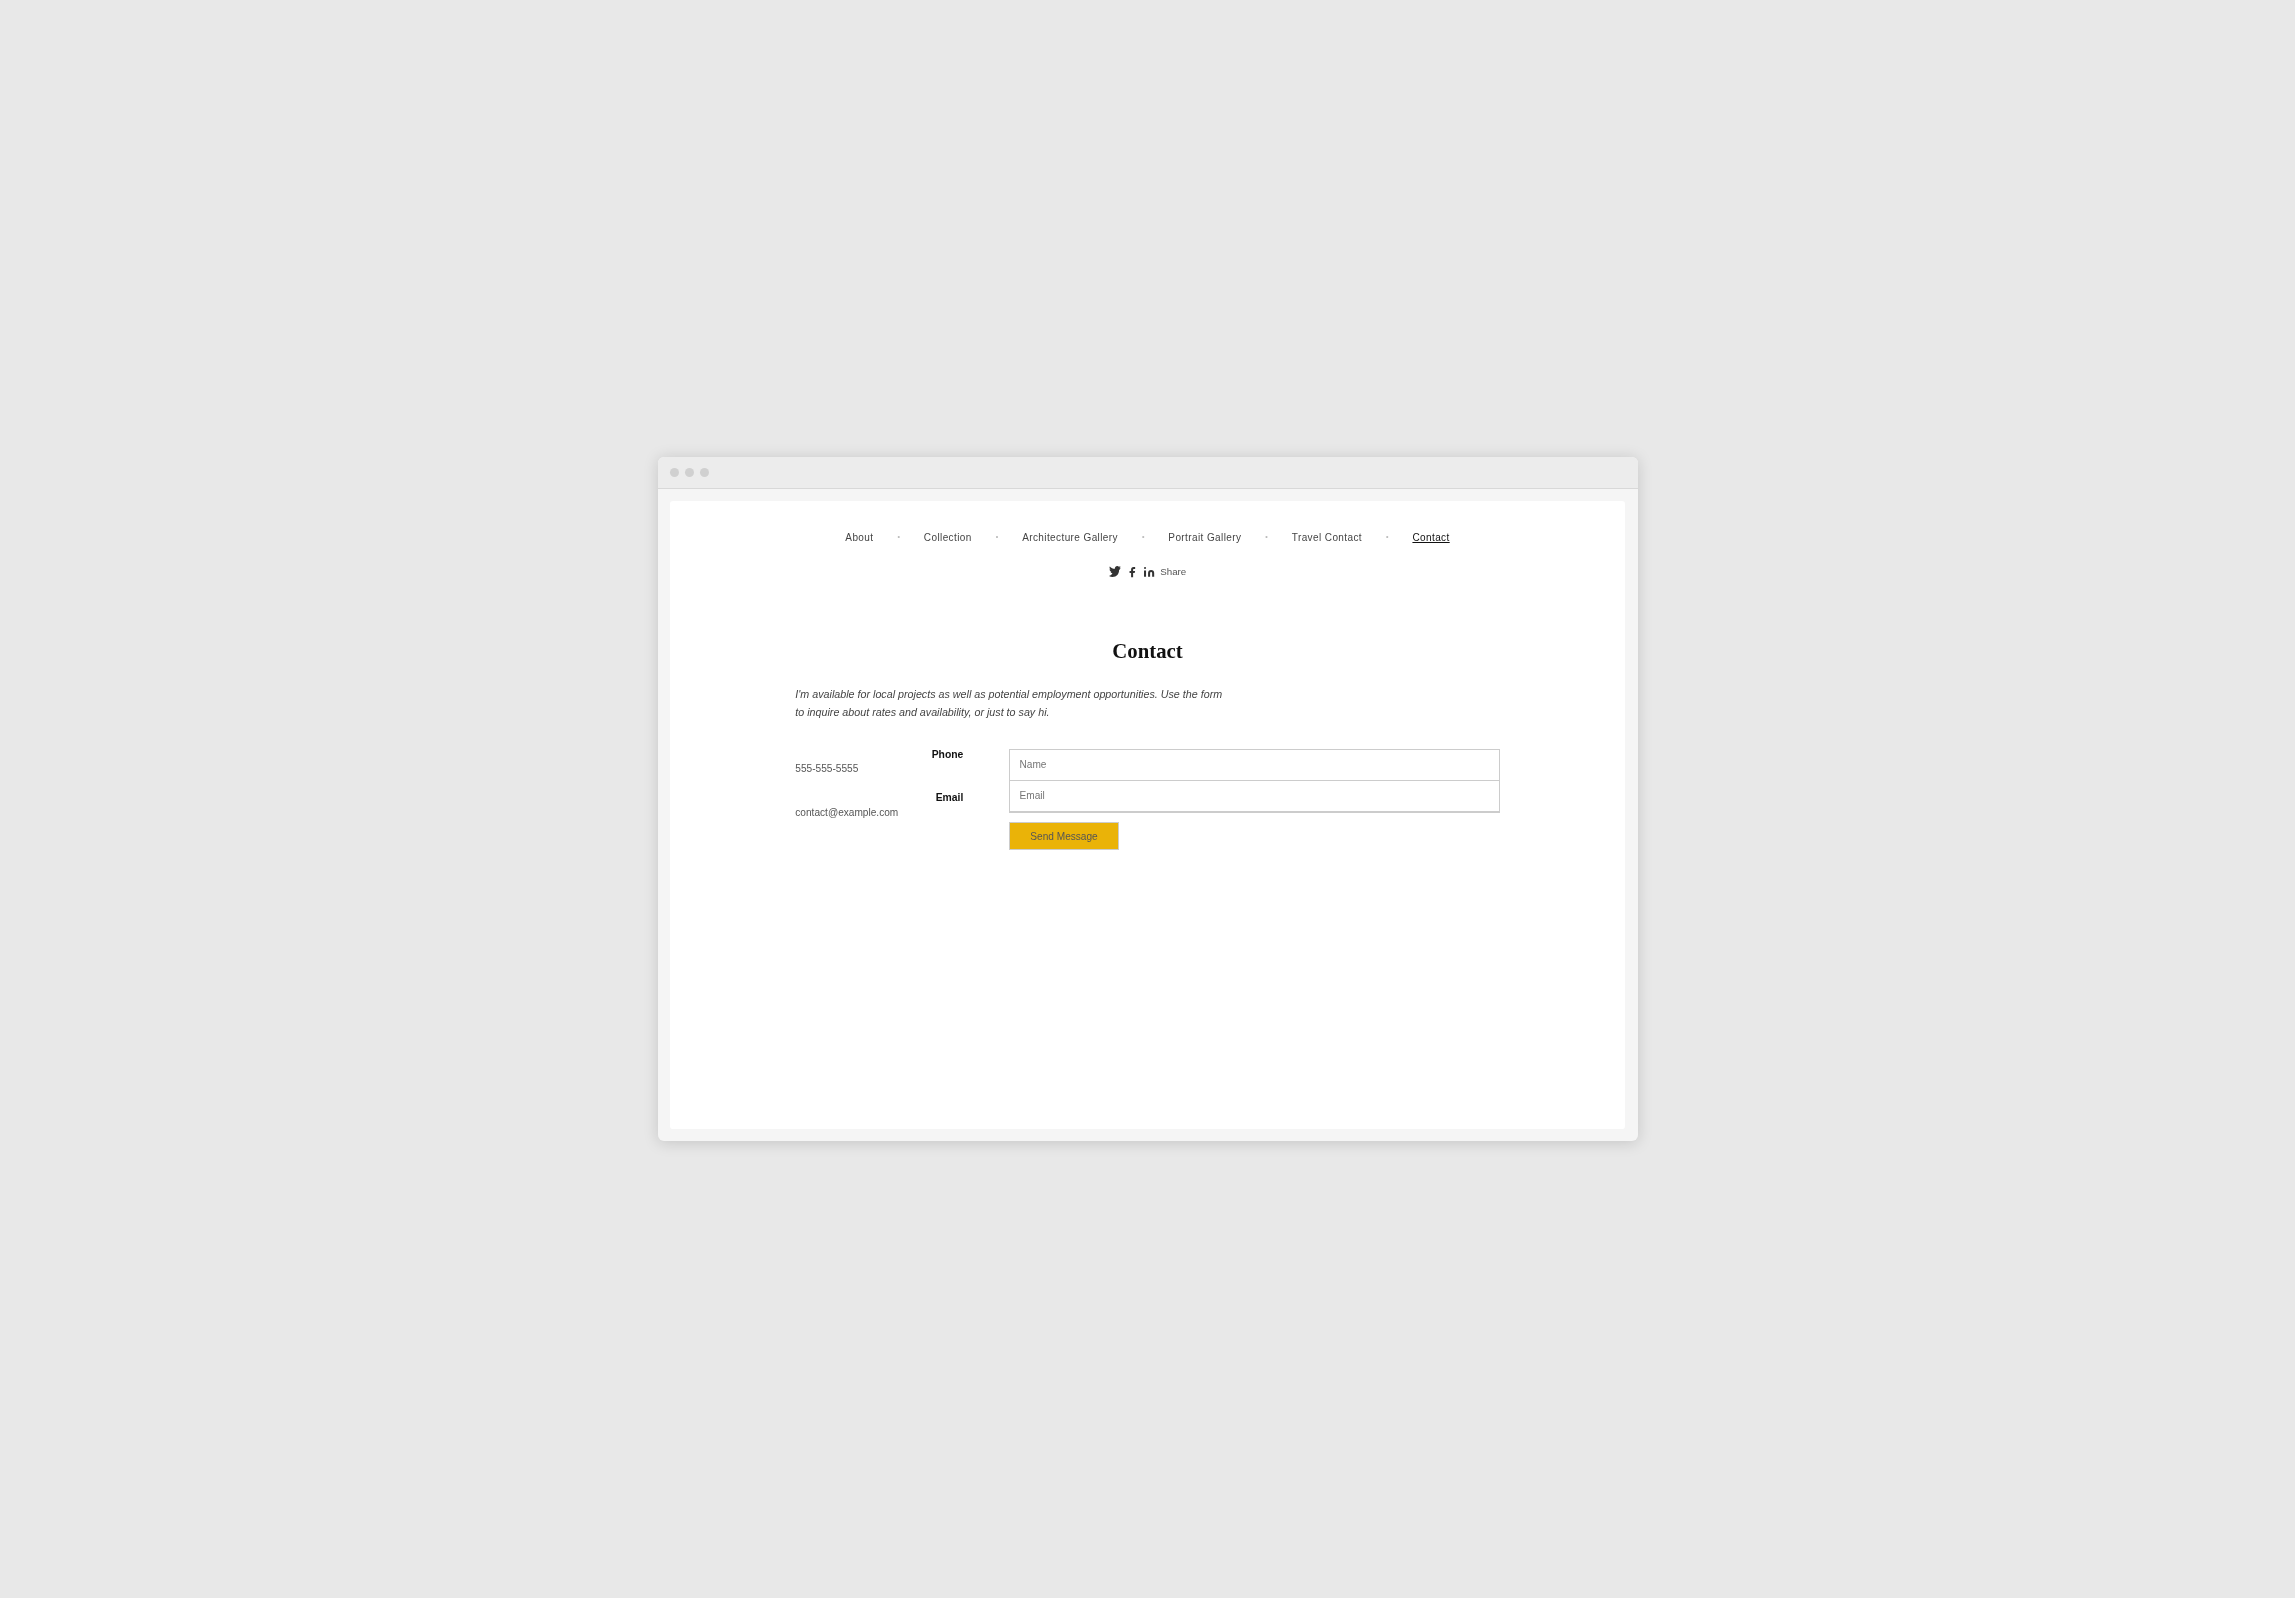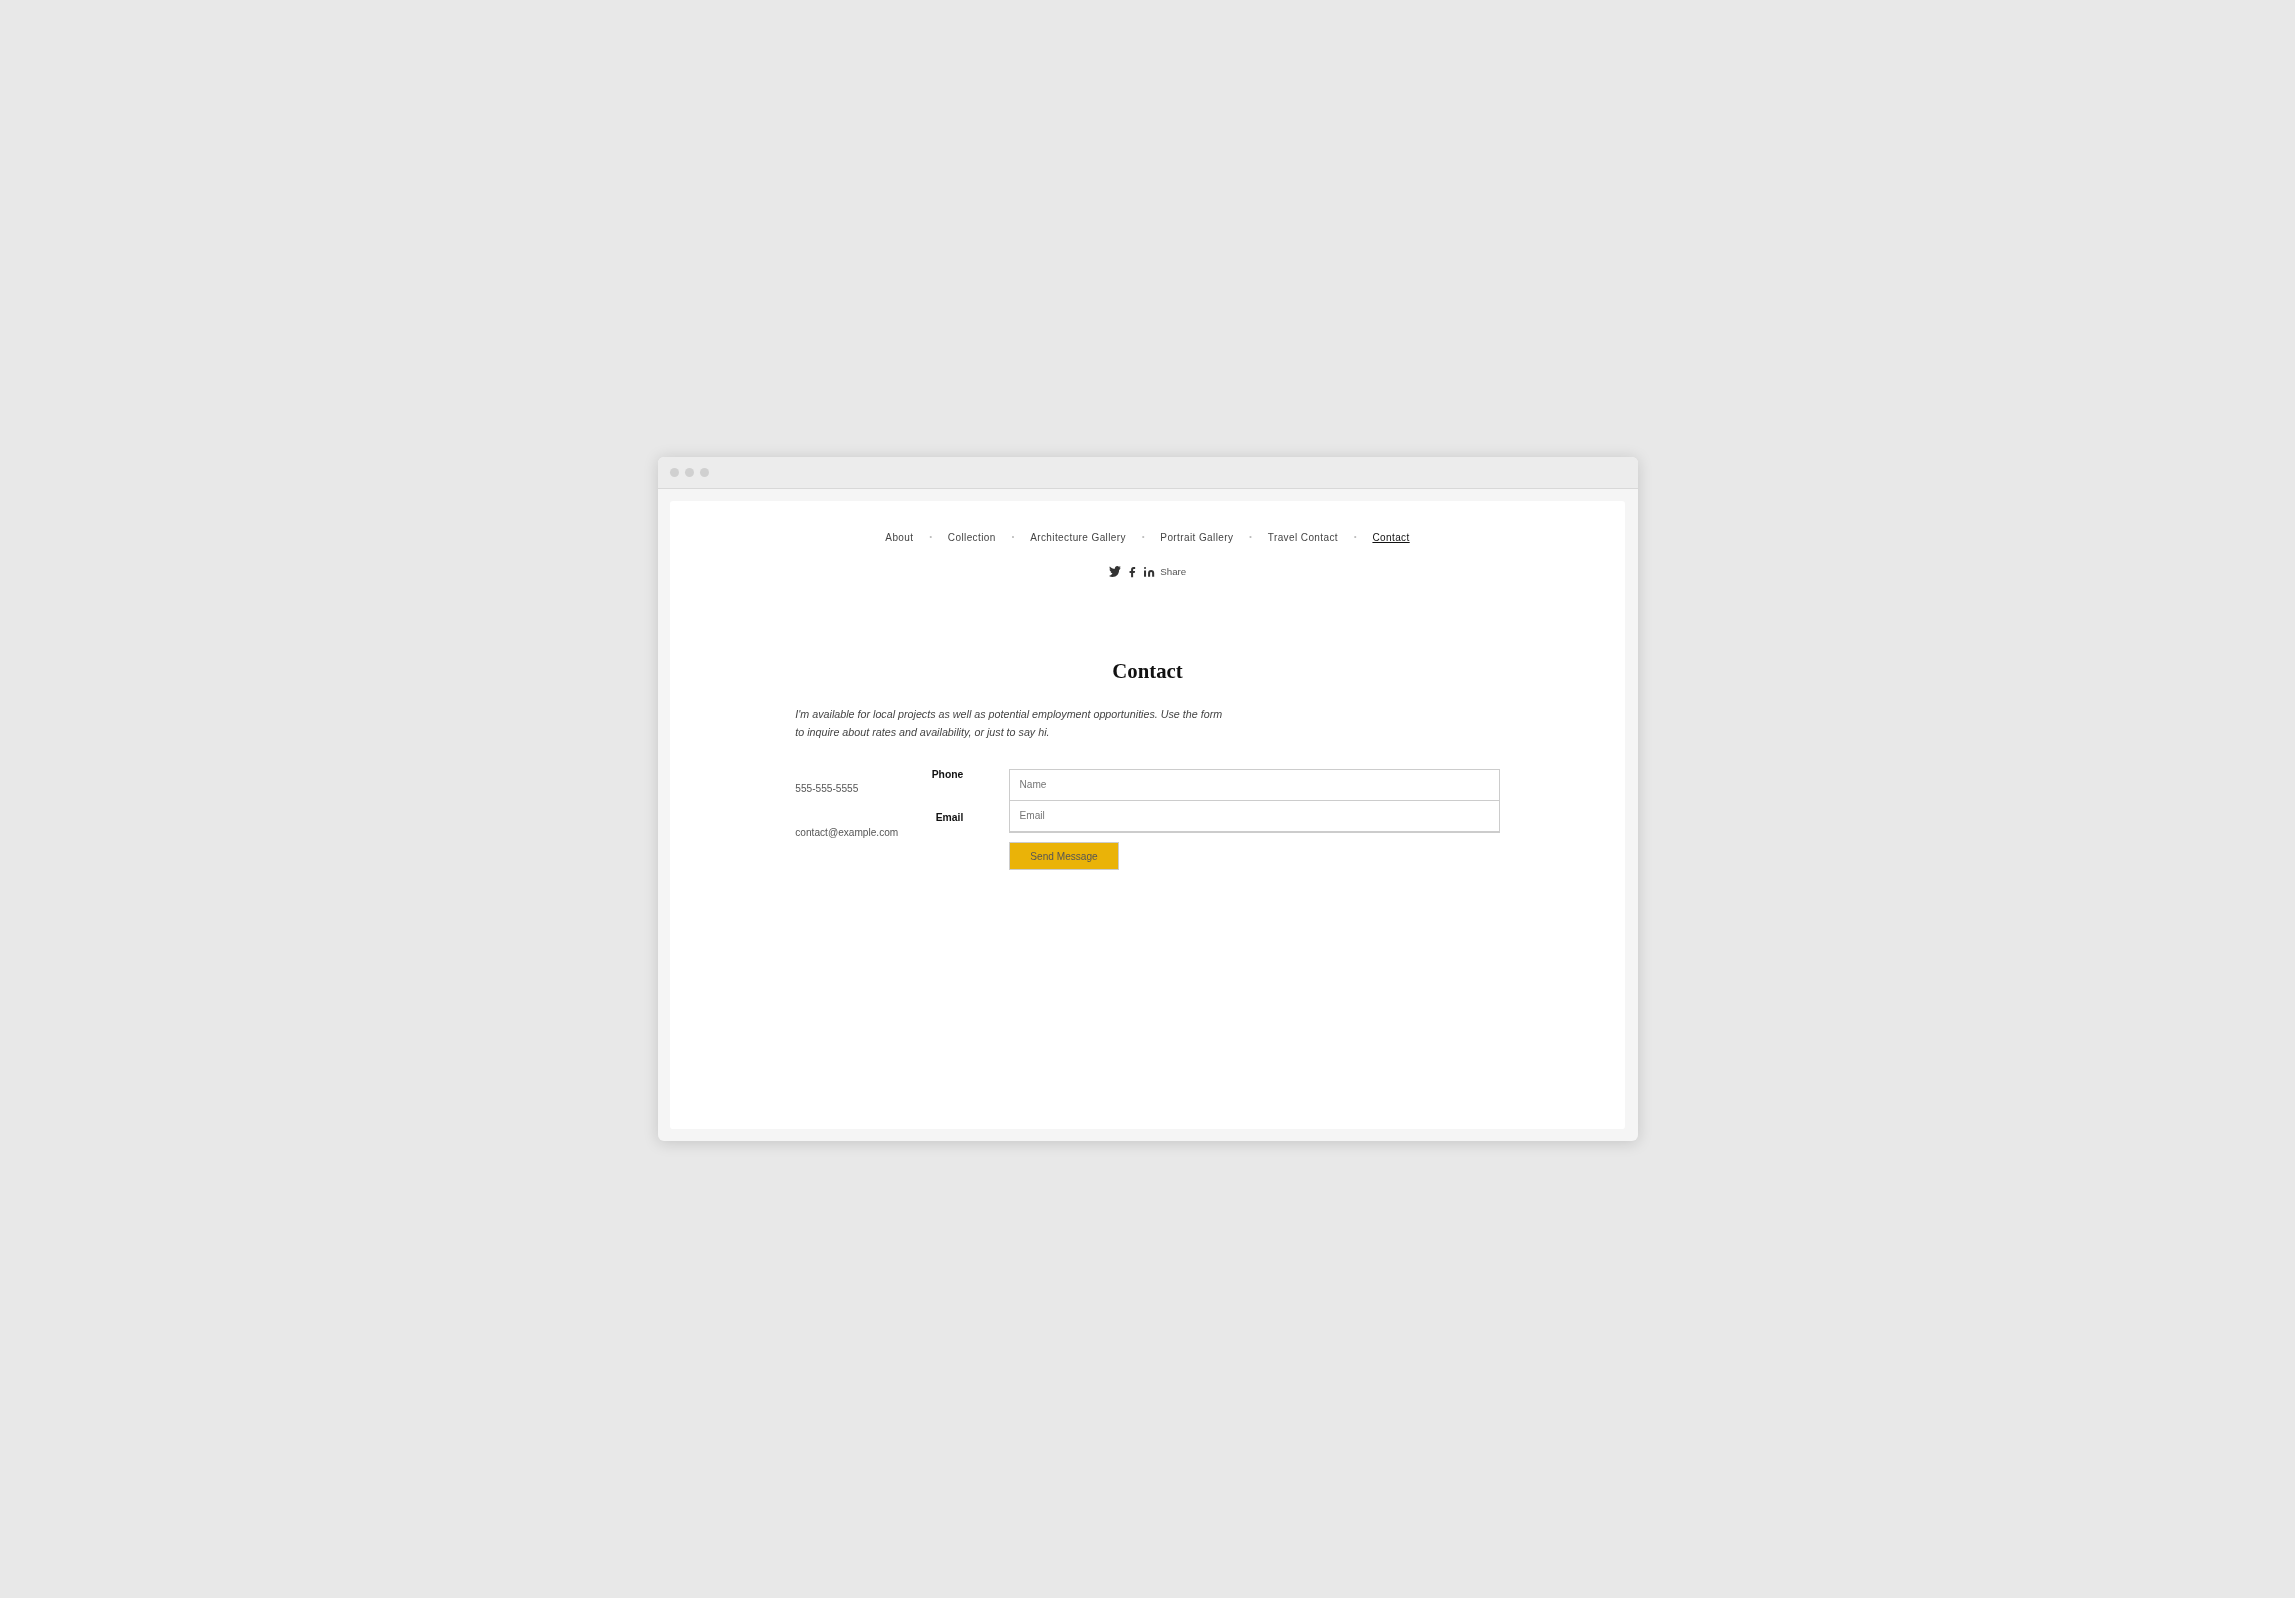--- a/index.html
+++ b/index.html
@@ -66,21 +66,21 @@
       color: #111;
       margin-bottom: 27.6px;
       font-family: Georgia, serif;
     }
 
     
     .site-nav {
       display: flex;
       justify-content: center;
       align-items: center;
-      gap: 8px;
+      gap: 16px;
       flex-wrap: wrap;
       margin-bottom: 21.4px;
     }
 
     .nav-item {
       font-size: 0.82em;
       color: #444;
       text-decoration: none;
       font-family: Arial, Helvetica, sans-serif;
       letter-spacing: 0.4px;
@@ -97,21 +97,21 @@
       margin: 0 7.7px;
       font-size: 0.7em;
     }
 
     
     .social-row {
       display: flex;
       justify-content: center;
       align-items: center;
       gap: 5px;
-      margin-bottom: 66px;
+      margin-bottom: 46px;
     }
 
     .social-icon {
       font-size: 1em;
       color: #333;
       cursor: pointer;
       text-decoration: none;
     }
 
     .share-text {

